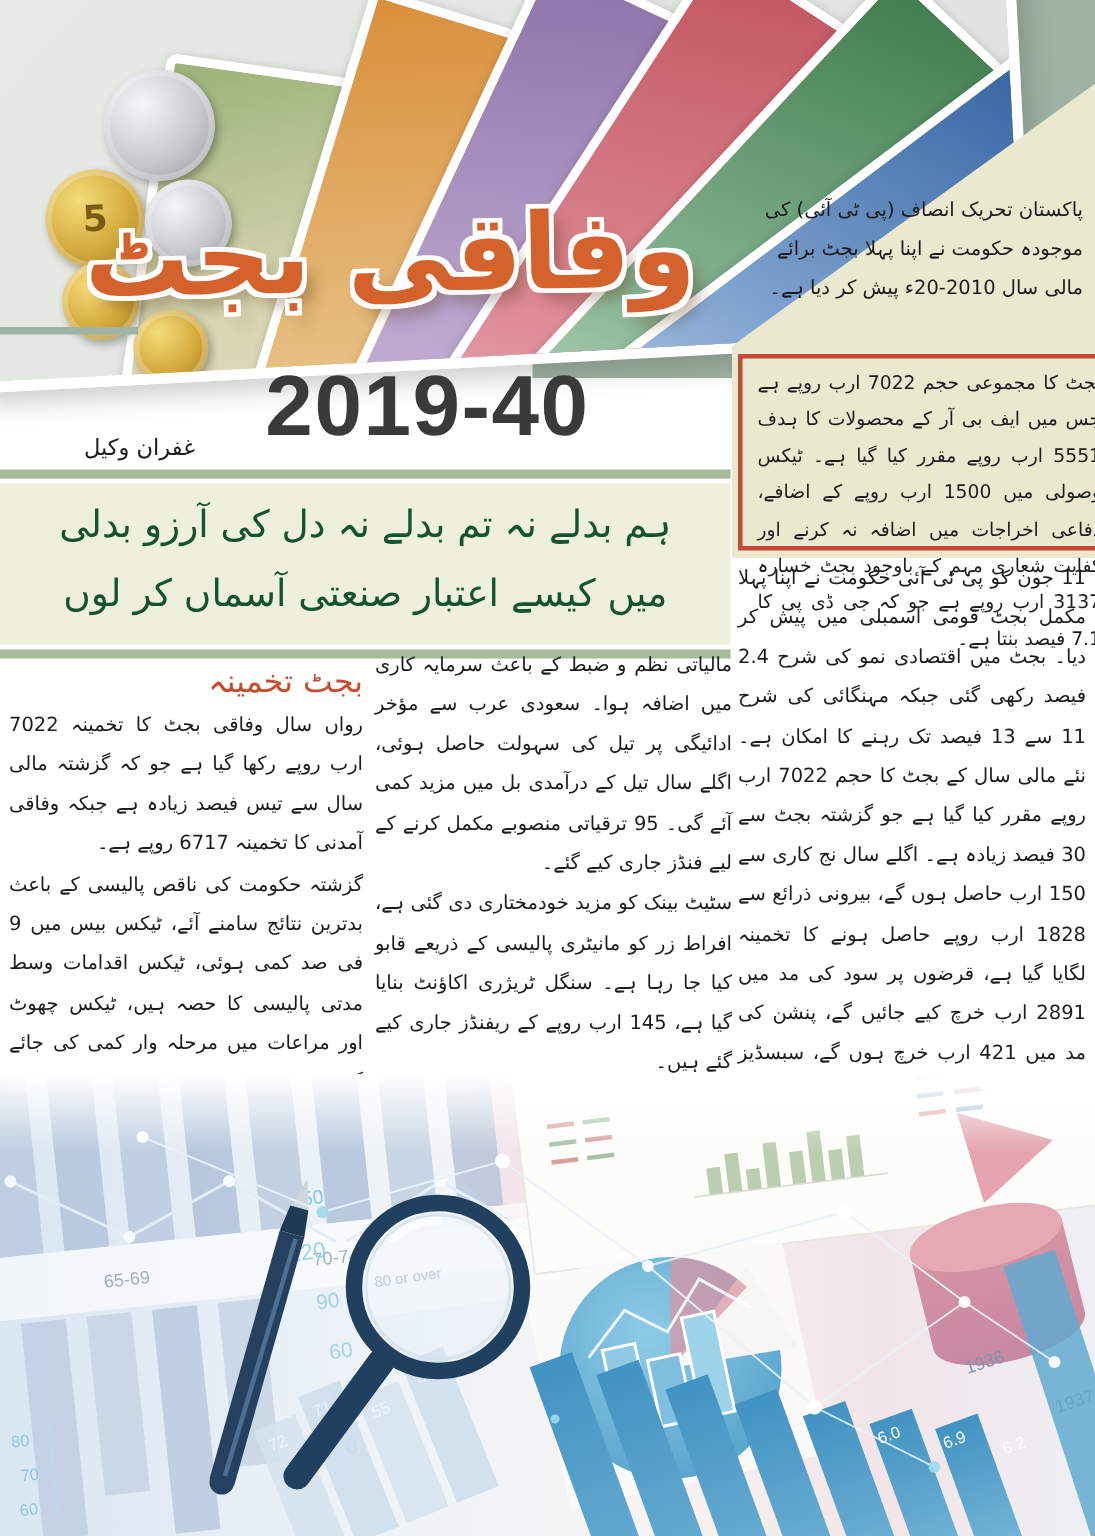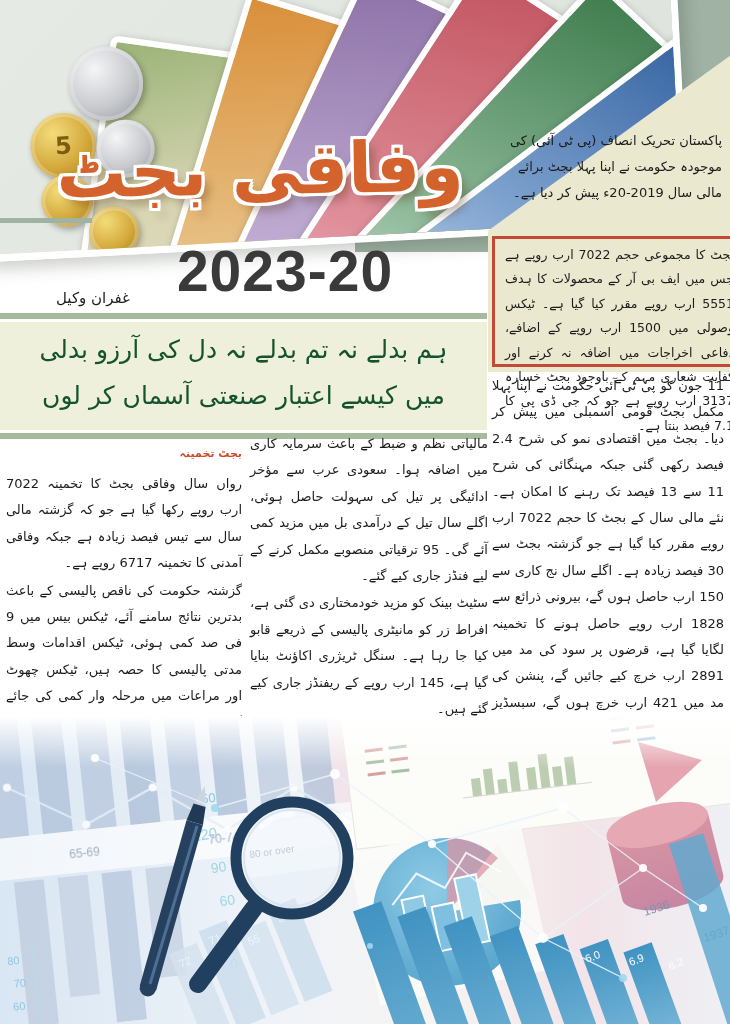--- a/index.html
+++ b/index.html
@@ -60,21 +60,21 @@
         text-align:right;padding-right:4px;}
   .intro-box{position:absolute;left:492px;top:236px;width:254px;height:131px;
              border:3px solid #c34b36;box-sizing:border-box;}
   .intro-box p{margin:0;padding:4px 9px 0 10px;font-size:12.5px;line-height:24.4px;
                text-align:justify;text-align-last:right;}
   .col{position:absolute;font-size:13px;line-height:26.4px;}
   .col p{margin:0 0 1px 0;text-align:justify;text-align-last:right;}
   .col-right{left:492px;top:373px;width:232px;}
   .col-mid{left:250px;top:431px;width:238px;}
   .col-left{left:6px;top:437px;width:236px;}
-  .red-head{font-weight:bold;font-size:11px;line-height:30px;text-align:right;margin:2px 0 2px 0;}
+  .red-head{font-weight:normal;font-size:21px;line-height:30px;text-align:right;margin:2px 0 2px 0;}
   .col-right .red-head{color:#c5301c;}
   .col-left .red-head{color:#cc4a2c;}
 
   
   .bottom-photo{position:absolute;left:0;top:716px;width:730px;height:308px;}
 </style>
 </head>
 <body>
 
 <div id="page">
@@ -105,29 +105,29 @@
       </div>
     <div class="coin silver" style="left:112px;top:160px;width:58px;height:58px;"></div>
     <div class="coin gold" style="left:54px;top:212px;width:52px;height:52px;"></div>
     <div class="coin gold" style="left:100px;top:246px;width:50px;height:50px;"></div>
   </div>
 
   <div class="cream-area"></div>
   <div class="sage-line-left"></div>
 
   <div class="page-title">وفاقی بجٹ</div>
-  <div class="fiscal-year">2023-20</div>
+  <div class="fiscal-year">2019-40</div>
   <div class="author urdu">غفران وکیل</div>
 
   <div class="poetry">
     <div class="l1">ہم بدلے نہ تم بدلے نہ دل کی آرزو بدلی</div>
     <div class="l2">میں کیسے اعتبار صنعتی آسماں کر لوں</div>
   </div>
 
-  <div class="lead urdu">پاکستان تحریک انصاف (پی ٹی آئی) کی موجودہ حکومت نے اپنا پہلا بجٹ برائے مالی سال 2019-20ء پیش کر دیا ہے۔</div>
+  <div class="lead urdu">پاکستان تحریک انصاف (پی ٹی آئی) کی موجودہ حکومت نے اپنا پہلا بجٹ برائے مالی سال 2010-20ء پیش کر دیا ہے۔</div>
   <div class="intro-box">
     <p class="urdu">بجٹ کا مجموعی حجم 7022 ارب روپے ہے جس میں ایف بی آر کے محصولات کا ہدف 5551 ارب روپے مقرر کیا گیا ہے۔ ٹیکس وصولی میں 1500 ارب روپے کے اضافے، دفاعی اخراجات میں اضافہ نہ کرنے اور کفایت شعاری مہم کے باوجود بجٹ خسارہ 3137 ارب روپے ہے جو کہ جی ڈی پی کا 7.1 فیصد بنتا ہے۔</p>
   </div>
 
   <div class="col col-right urdu">
     <p>11 جون کو پی ٹی آئی حکومت نے اپنا پہلا مکمل بجٹ قومی اسمبلی میں پیش کر دیا۔ بجٹ میں اقتصادی نمو کی شرح 2.4 فیصد رکھی گئی جبکہ مہنگائی کی شرح 11 سے 13 فیصد تک رہنے کا امکان ہے۔ نئے مالی سال کے بجٹ کا حجم 7022 ارب روپے مقرر کیا گیا ہے جو گزشتہ بجٹ سے 30 فیصد زیادہ ہے۔ اگلے سال نج کاری سے 150 ارب حاصل ہوں گے، بیرونی ذرائع سے 1828 ارب روپے حاصل ہونے کا تخمینہ لگایا گیا ہے، قرضوں پر سود کی مد میں 2891 ارب خرچ کیے جائیں گے، پنشن کی مد میں 421 ارب خرچ ہوں گے، سبسڈیز کی مد میں 271 ارب روپے مختص کیے گئے ہیں، ترقیاتی منصوبوں کے لیے 406 ارب قرضہ لیا جائے گا۔</p>
     <div class="red-head">بجٹ تقریر کے اہم نکات</div>
     <p>وزیراعظم پر اعتماد کے باعث ترسیلات زر میں 2 ارب ڈالر کا اضافہ ہوا، 12 ارب ماہانہ گردشی قرضے میں کمی آئی۔ دوست ممالک سے 9.2 ارب ڈالر کی سرمایہ کاری ملی۔ صنعتی اور برآمدی</p>
   </div>
 

